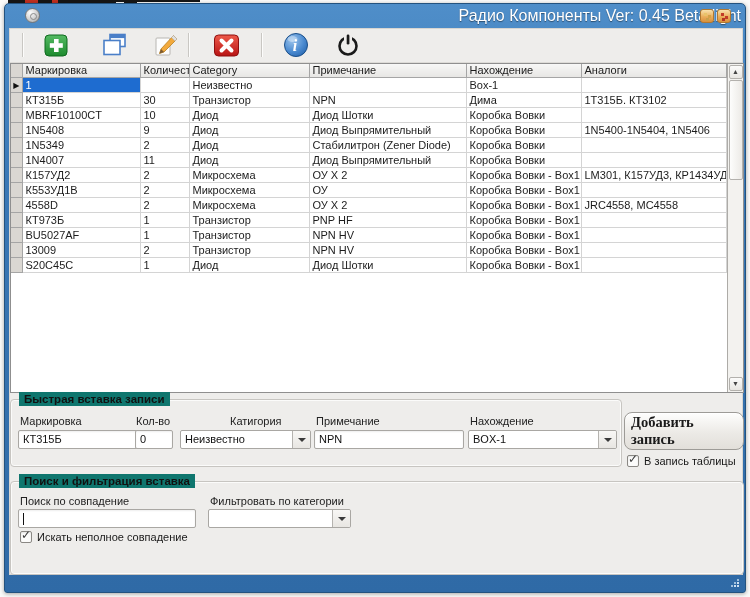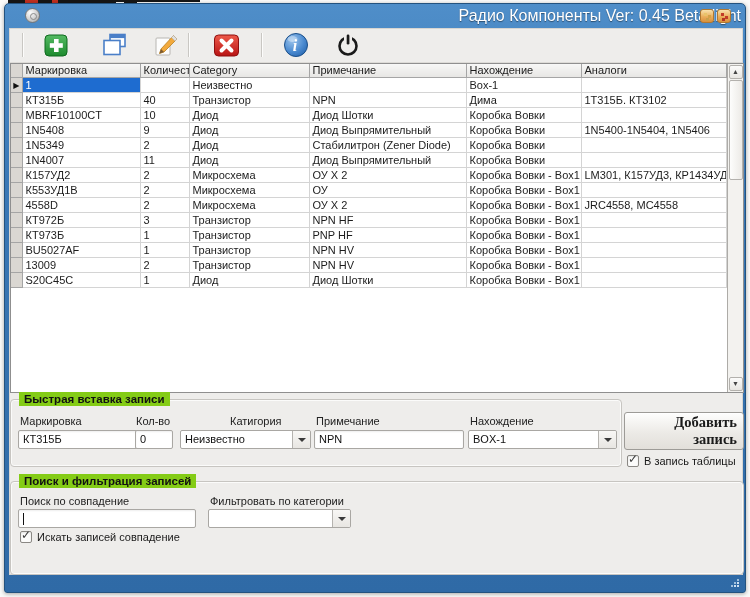--- a/index.html
+++ b/index.html
@@ -57,39 +57,39 @@
   .vscroll{position:relative;width:17px;height:328px;background:#f3f2ef;border-left:1px solid #adaba7;box-sizing:border-box;}
   .sb-btn{position:absolute;left:1px;width:14px;height:14px;background:linear-gradient(180deg,#fbfbfa,#e8e6e2);
     border:1px solid #b3b1ad;border-radius:2px;box-sizing:border-box;font-size:7px;line-height:12px;
     text-align:center;color:#444;}
   .sb-up{top:1px;} .sb-down{bottom:1px;}
   .sb-thumb{position:absolute;left:1px;top:16px;width:14px;height:100px;
     background:linear-gradient(90deg,#fdfdfc,#eceae6);border:1px solid #b3b1ad;border-radius:2px;box-sizing:border-box;}
 
   
   .groupbox{position:absolute;border:1px solid #c7c5c1;border-radius:4px;box-shadow:inset 0 0 0 1px #fbfbfa;}
-  .groupbox .gb-title{position:absolute;top:-8px;left:8px;background:#84cc16;padding:0 5px;
+  .groupbox .gb-title{position:absolute;top:-8px;left:8px;background:#0f766e;padding:0 5px;
     font-size:11.5px;font-weight:bold;color:#111;line-height:14px;}
 
   .field-label{position:absolute;font-size:11px;color:#222;}
   .tinput{position:absolute;height:19px;background:#fff;border:1px solid #a9a7a3;border-radius:2px;
     box-sizing:border-box;font-size:11px;line-height:17px;padding:0 4px;color:#111;
     box-shadow:inset 0 1px 2px rgba(0,0,0,.07);}
   .combo{position:absolute;height:19px;background:#fff;border:1px solid #a9a7a3;border-radius:2px;
     box-sizing:border-box;font-size:11px;line-height:17px;padding:0 20px 0 4px;color:#111;}
   .combo .cb-btn{position:absolute;right:0;top:0;bottom:0;width:17px;
     background:linear-gradient(180deg,#f8f7f5,#e8e6e2);border-left:1px solid #b5b3af;border-radius:0 2px 2px 0;}
   .combo .cb-btn::after{content:"";position:absolute;left:4.5px;top:7px;border-left:4px solid transparent;
     border-right:4px solid transparent;border-top:4px solid #3a3a3a;}
   .caret{position:absolute;left:4px;top:3px;width:1px;height:12px;background:#111;}
 
   .pushbtn{position:absolute;background:linear-gradient(180deg,#fefefd,#eceae6 55%,#e2dfda);
-    border:1px solid #9d9b97;border-radius:3px;box-sizing:border-box;
+    border:1px solid #9d9b97;border-radius:8px;box-sizing:border-box;
     font-family:"Liberation Serif",serif;font-weight:bold;color:#1a1a1a;
-    box-shadow:inset 0 1px 0 #fff;cursor:pointer;text-align:right;}
+    box-shadow:inset 0 1px 0 #fff;cursor:pointer;text-align:left;}
   .btn-add{left:614px;top:383px;width:120px;height:38px;font-size:14.5px;}
   .btn-filter{left:8px;top:517px;width:178px;height:19px;font-size:13px;}
 
   .checkbox{position:absolute;display:flex;align-items:center;gap:5px;font-size:11px;color:#1a1a1a;}
   .cb-box{width:12px;height:12px;background:#fcfcfb;border:1px solid #8a8884;border-radius:2px;
     box-sizing:border-box;position:relative;box-shadow:inset 0 1px 2px rgba(0,0,0,.1);}
   .cb-box .tick{position:absolute;left:0px;top:-4px;font-size:12px;color:#3c3c3c;}
 
   
   .statusbar{position:relative;height:14px;}
@@ -239,21 +239,21 @@
                 <td></td>
                 <td>Неизвестно</td>
                 <td></td>
                 <td>Box-1</td>
                 <td></td>
               </tr>
 
               <tr>
                 <td class="ind"><span>▶</span></td>
                 <td class="c0">КТ315Б</td>
-                <td>40</td>
+                <td>30</td>
                 <td>Транзистор</td>
                 <td>NPN</td>
                 <td>Дима</td>
                 <td>1Т315Б. КТ3102</td>
               </tr>
 
               <tr>
                 <td class="ind"><span>▶</span></td>
                 <td class="c0">MBRF10100CT</td>
                 <td>10</td>
@@ -316,29 +316,20 @@
               <tr>
                 <td class="ind"><span>▶</span></td>
                 <td class="c0">4558D</td>
                 <td>2</td>
                 <td>Микросхема</td>
                 <td>ОУ X 2</td>
                 <td>Коробка Вовки - Box1</td>
                 <td>JRC4558, MC4558</td>
               </tr>
 
-              <tr>
-                <td class="ind"><span>▶</span></td>
-                <td class="c0">КТ972Б</td>
-                <td>3</td>
-                <td>Транзистор</td>
-                <td>NPN HF</td>
-                <td>Коробка Вовки - Box1</td>
-                <td></td>
-              </tr>
 
               <tr>
                 <td class="ind"><span>▶</span></td>
                 <td class="c0">КТ973Б</td>
                 <td>1</td>
                 <td>Транзистор</td>
                 <td>PNP HF</td>
                 <td>Коробка Вовки - Box1</td>
                 <td></td>
               </tr>
@@ -402,32 +393,32 @@
       </div>
       <button class="pushbtn btn-add">Добавить запись</button>
       <label class="checkbox" style="left:617px;top:426px;">
         <span class="cb-box">
             <span class="tick">✓</span>
           </span>
         <span>В запись таблицы</span>
       </label>
 
       <div class="groupbox" style="left:0;top:452px;width:732px;height:92px;">
-        <span class="gb-title">Поиск и фильтрация записей</span>
+        <span class="gb-title">Поиск и фильтрация вставка</span>
       </div>
       <span class="field-label" style="left:10px;top:466px;">Поиск по совпадение</span>
       <div class="tinput" style="left:8px;top:480px;width:178px;">
         <span class="caret"></span>
         <span></span>
       </div>
       <label class="checkbox" style="left:10px;top:502px;">
         <span class="cb-box">
             <span class="tick">✓</span>
           </span>
-        <span>Искать записей совпадение</span>
+        <span>Искать неполное совпадение</span>
       </label>
       <span class="field-label" style="left:200px;top:466px;">Фильтровать по категории</span>
       <div class="combo" style="left:198px;top:480px;width:143px;">
         <span></span>
         <span class="cb-btn"></span>
       </div>
 
     </div>
 
     <div class="statusbar">

